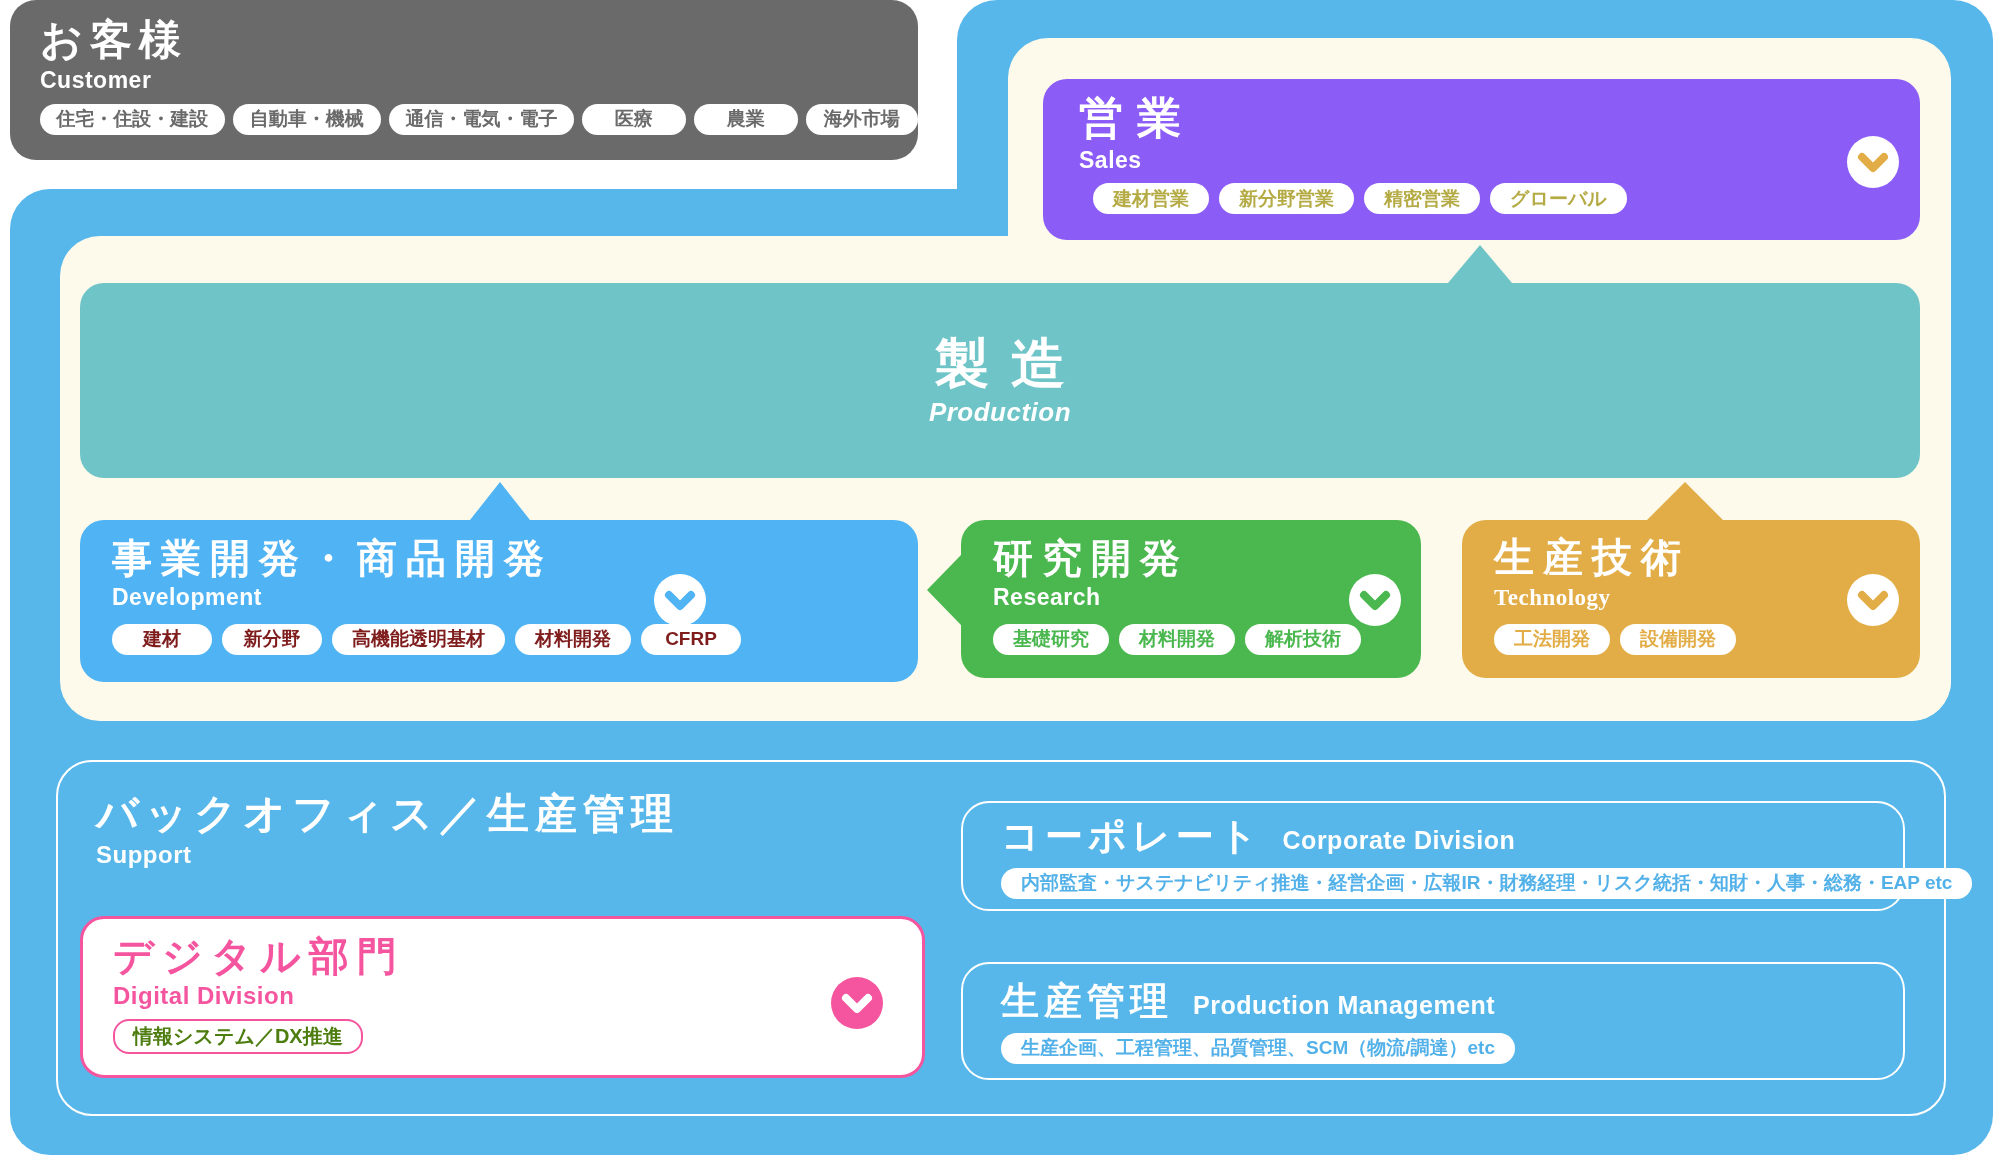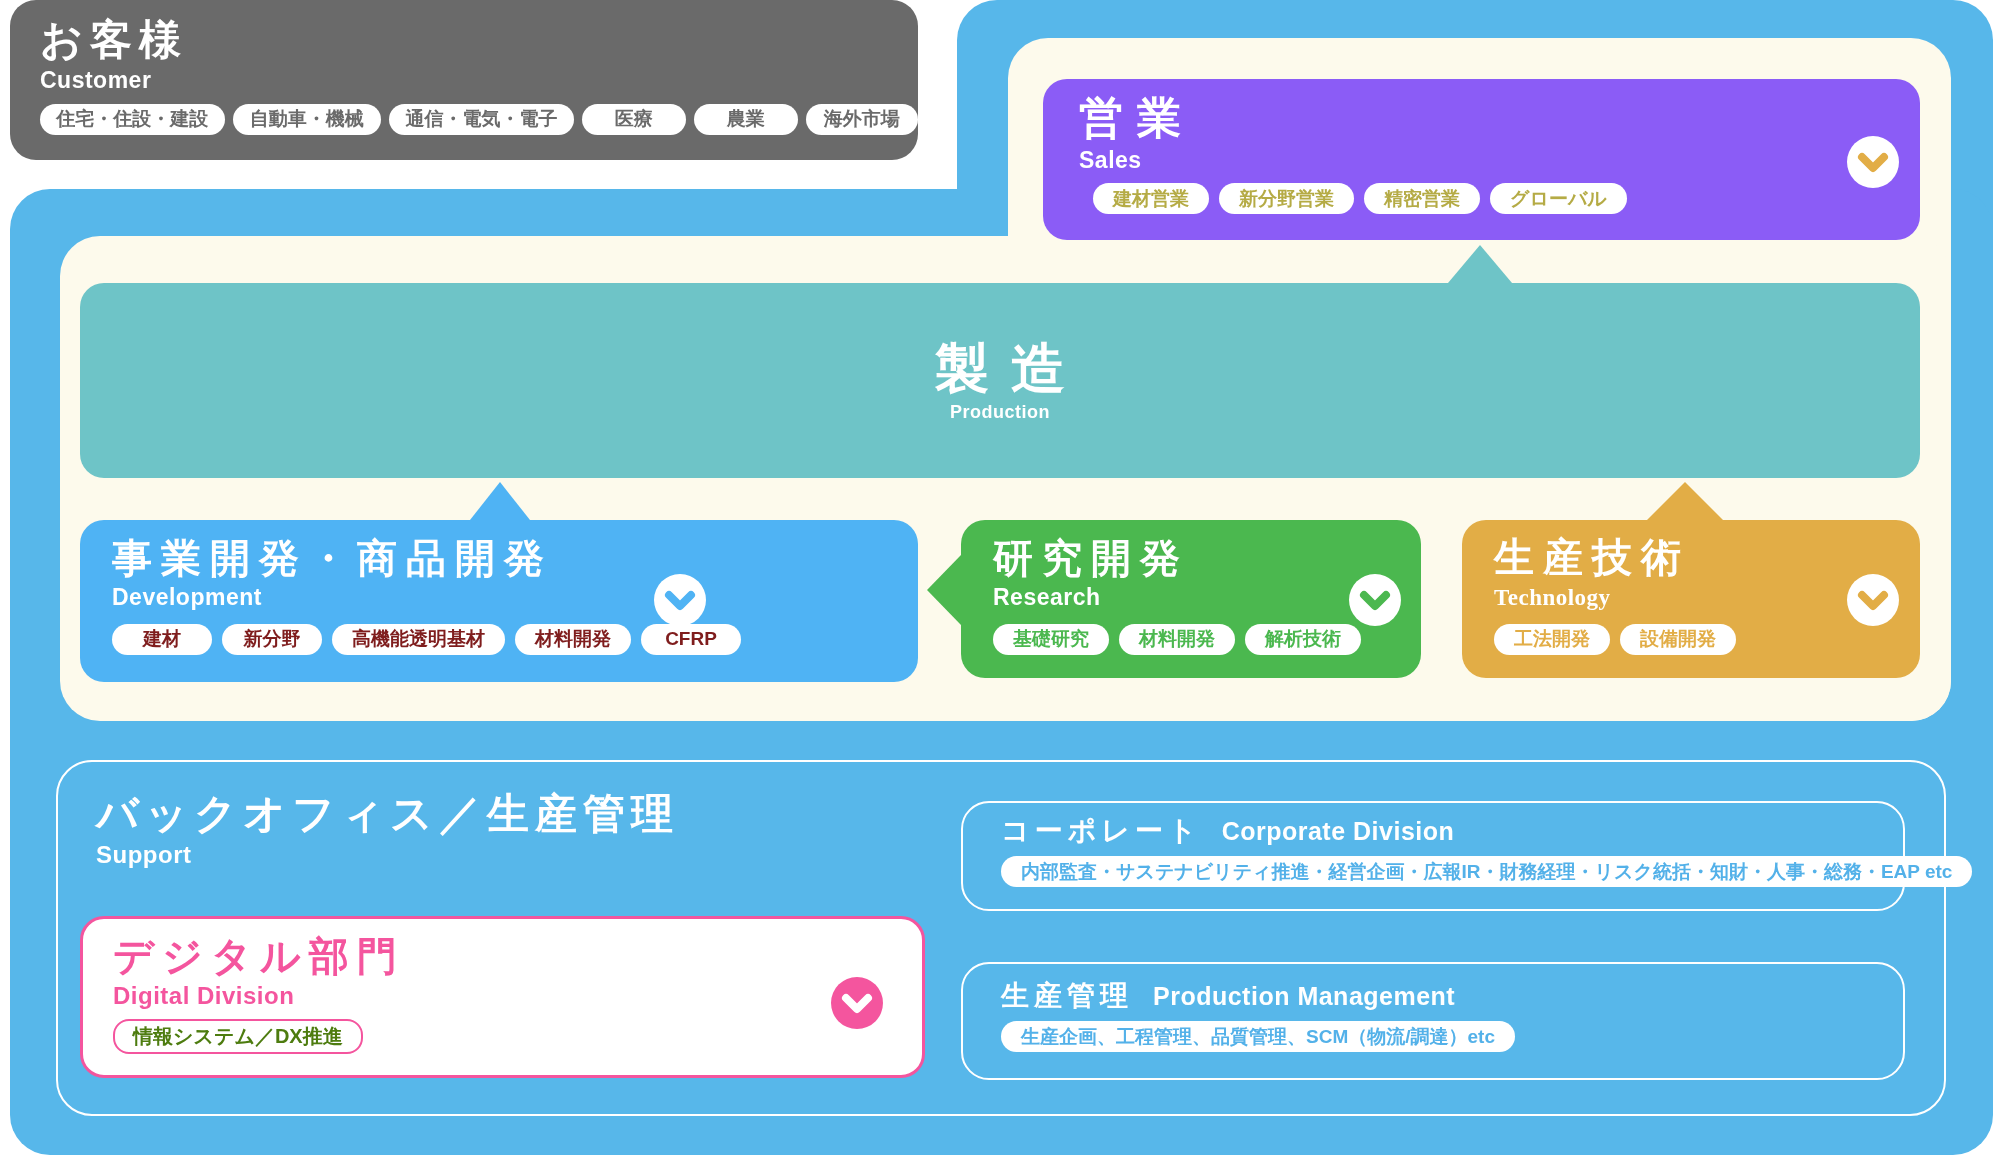--- a/index.html
+++ b/index.html
@@ -32,21 +32,21 @@
   .customer .jp{font-size:42px;letter-spacing:7px;}
   .customer .pills{margin-top:9px;gap:8px;}
 
   .sales{left:1043px;top:79px;width:877px;height:161px;background:#8b5cf6;padding:14px 0 0 36px;}
   .sales .jp{font-size:44px;letter-spacing:14px;}
   .sales .pills{margin-left:14px;margin-top:9px;}
 
   .production{left:80px;top:283px;width:1840px;height:195px;background:#6EC4C7;
               display:flex;flex-direction:column;align-items:center;justify-content:center;text-align:center;}
   .production .jp{font-size:54px;letter-spacing:22px;text-indent:22px;}
-  .production .en{font-size:18px;}
+  .production .en{font-size:26px;font-style:italic;}
 
   .development{left:80px;top:520px;width:838px;height:162px;background:#4FB3F4;padding:15px 0 0 32px;}
   .research{left:961px;top:520px;width:460px;height:158px;background:#4BB84F;padding:15px 0 0 32px;}
   .technology{left:1462px;top:520px;width:458px;height:158px;background:#E2AD46;padding:15px 0 0 32px;font-family:Liberation Serif, serif;}
 
   
   .tri{position:absolute;width:0;height:0;}
   .tri-prod-sales{left:1448px;top:245px;border-left:32px solid transparent;border-right:32px solid transparent;border-bottom:38px solid #6EC4C7;}
   .tri-dev{left:470px;top:482px;border-left:30px solid transparent;border-right:30px solid transparent;border-bottom:38px solid #4FB3F4;}
   .tri-tech{left:1647px;top:482px;border-left:38px solid transparent;border-right:38px solid transparent;border-bottom:38px solid #E2AD46;}
@@ -74,21 +74,21 @@
   .digital .en{font-size:24px;}
   .digital .pill-outline{display:inline-flex;align-items:center;height:31px;margin-top:8px;border:2px solid #F4559E;
            border-radius:16px;padding:0 18px;font-size:20px;color:#4d7c0f;background:#fff;white-space:nowrap;}
   .digital .chev{right:39px;top:58px;background:#F4559E;}
 
   .corp,.pm{position:absolute;left:961px;width:944px;border:2.5px solid #fff;border-radius:28px;
             box-sizing:border-box;color:#fff;padding:12px 0 0 38px;}
   .corp{top:801px;height:110px;}
   .pm{top:962px;height:118px;padding-top:16px;}
   .title-row{display:flex;align-items:baseline;gap:20px;}
-  .title-row .jp{font-size:28px;letter-spacing:5px;font-family:Liberation Serif, serif;}
+  .title-row .jp{font-size:38px;letter-spacing:5px;font-family:Liberation Serif, serif;}
   .title-row .en{font-size:25px;margin-top:0;}
   .wide-pill{display:inline-flex;align-items:center;height:31px;margin-top:9px;background:#fff;color:#53B1E9;
              border-radius:16px;padding:0 20px;font-size:19px;white-space:nowrap;}
 </style>
 </head>
 <body>
 
 <div class="stage">
 
   <div class="blue-top"></div>

